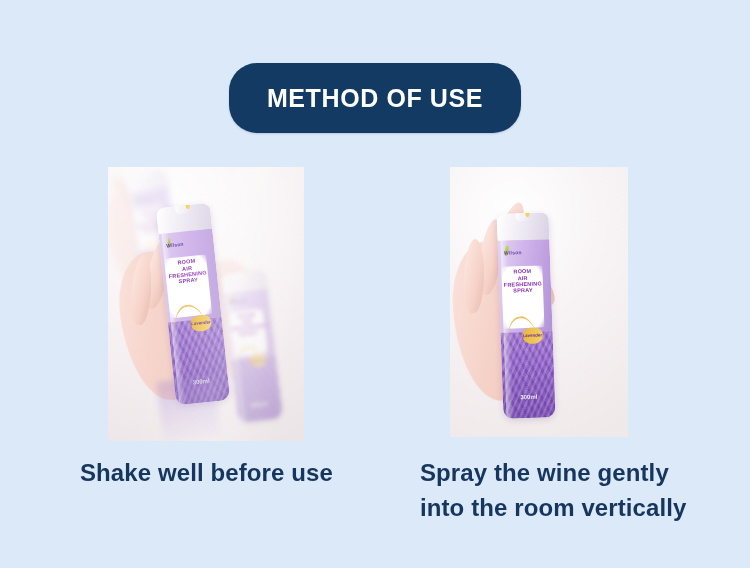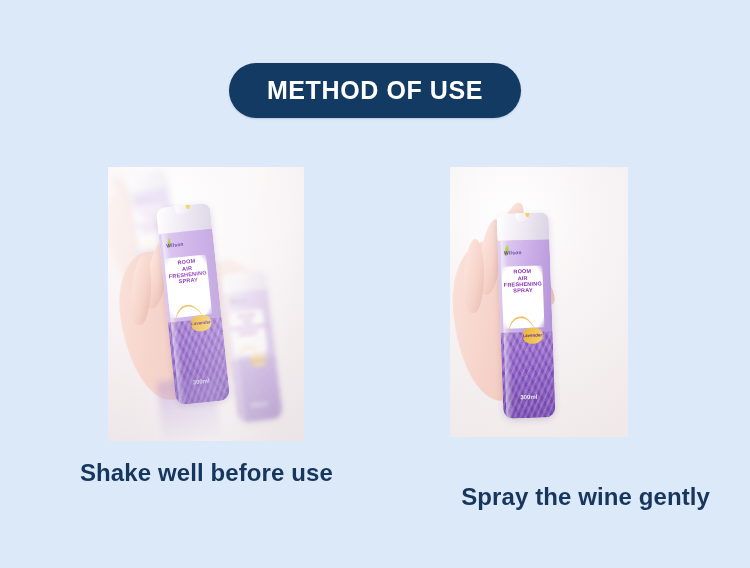--- a/index.html
+++ b/index.html
@@ -14,21 +14,21 @@
 
   
   .title-wrap{
     position:absolute;left:0;top:63px;width:750px;
     display:flex;justify-content:center;
   }
   .title-pill{
     background:#123a63;
     border-radius:28px;
     padding:0 38px;
-    height:55px;
+    height:70px;
     display:flex;align-items:center;justify-content:flex-start;
     box-shadow:0 1px 2px rgba(16,48,92,.18);
   }
   .title-pill .title-text{
     color:#ffffff;
     font-size:25px;
     font-weight:bold;
     letter-spacing:.6px;
     white-space:nowrap;
   }
@@ -168,21 +168,21 @@
   
   .caption{
     position:absolute;
     color:#16365e;
     font-size:24px;
     font-weight:bold;
     line-height:1.45;
     letter-spacing:.1px;
   }
   .caption-left{left:80px;top:456px;width:280px;}
-  .caption-right{left:420px;top:480px;width:290px;text-align:right;}
+  .caption-right{left:420px;top:456px;width:290px;}
 </style>
 </head>
 <body>
 
 <div class="page">
 
   <div class="title-wrap">
     <div class="title-pill">
       <span class="title-text">METHOD OF USE</span>
     </div>
@@ -313,15 +313,16 @@
           <div class="ml">300ml</div>
         </div>
       </div>
     </div>
 
   </div>
 
   <div class="caption caption-left">Shake well before use</div>
   <div class="caption caption-right">
     <div>Spray the wine gently</div>
+    <div>into the room vertically</div>
   </div>
 
 </div>
 
 </body></html>

